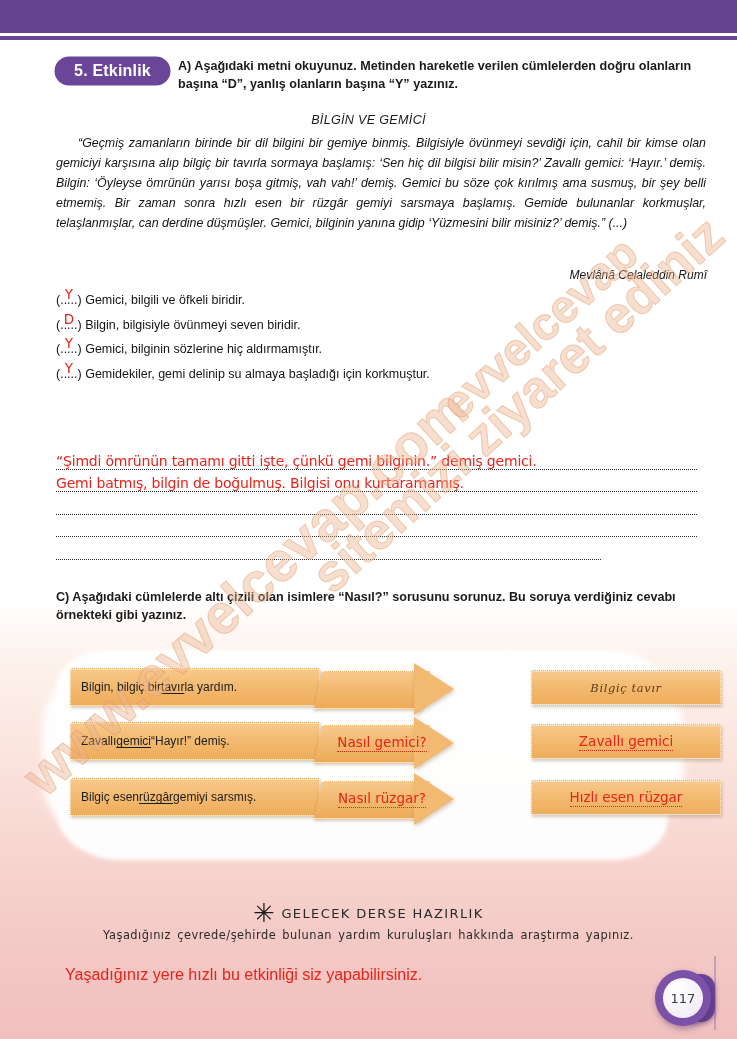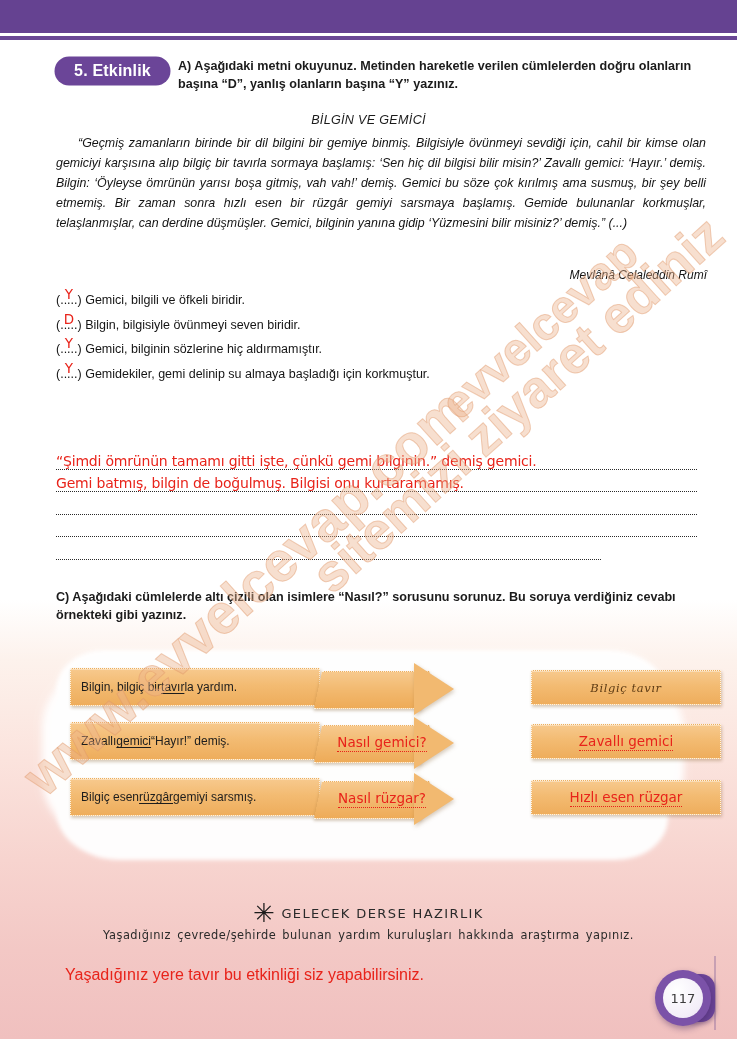--- a/index.html
+++ b/index.html
@@ -341,21 +341,21 @@
     </div>
     <div class="cell right" style="top:112px;">
       <span class="red">Hızlı esen rüzgar</span>
     </div>
   </div>
 
   <div class="prep-title">
     <span class="star">✳</span><span>GELECEK DERSE HAZIRLIK</span>
   </div>
   <div class="prep-text">Yaşadığınız çevrede/şehirde bulunan yardım kuruluşları hakkında araştırma yapınız.</div>
-  <div class="answer-note">Yaşadığınız yere tavır bu etkinliği siz yapabilirsiniz.</div>
+  <div class="answer-note">Yaşadığınız yere hızlı bu etkinliği siz yapabilirsiniz.</div>
 
   <div class="pagenum">
     <div class="spine"></div>
     <div class="tab"></div>
     <div class="ring"></div>
     <div class="inner">117</div>
   </div>
 
   <div class="wm wm1">www.evvelcevap.com</div>
   <div class="wm wm2">sitemizi ziyaret ediniz</div>

